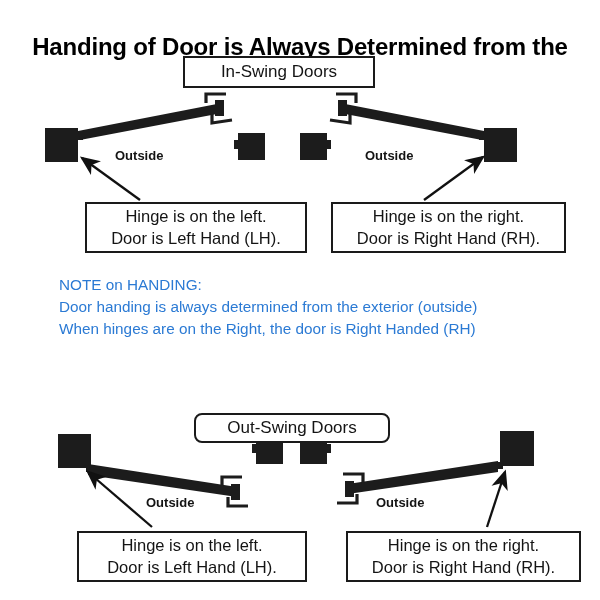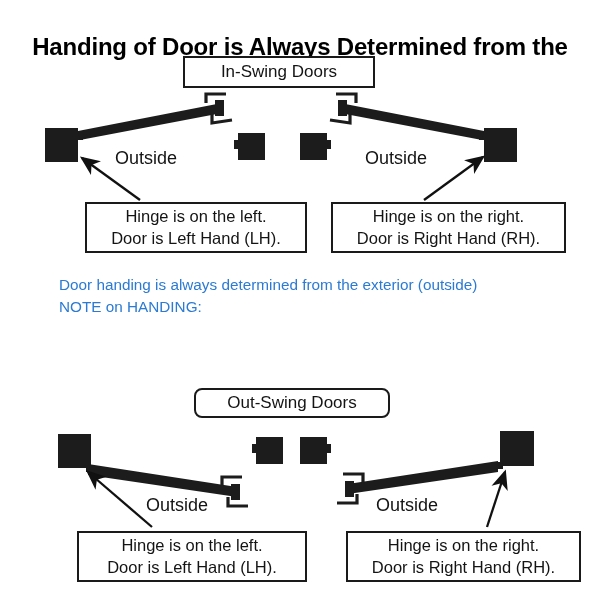--- a/index.html
+++ b/index.html
@@ -54,23 +54,24 @@
     flex-direction: column;
     align-items: center;
     justify-content: center;
     line-height: 1.32;
     font-size: 16.5px;
     color: #141414;
     margin-left: 28px;
   }
   .outside-lbl {
     position: absolute;
-    font-size: 18px;
+    font-size: 13px;
     color: #141414;
     white-space: nowrap;
+    font-weight: bold;
   }
   .note {
     position: absolute;
     color: #2b7ad4;
     font-size: 15.3px;
     line-height: 1.44;
     white-space: nowrap;
   }
   .note div { display: block; }
 </style>
@@ -153,25 +154,26 @@
   <div class="captionbox" style="left:57px; top:202px; width:222px; height:51px;">
     <span>Hinge is on the left.</span>
     <span>Door is Left Hand (LH).</span>
   </div>
   <div class="captionbox" style="left:303px; top:202px; width:235px; height:51px;">
     <span>Hinge is on the right.</span>
     <span>Door is Right Hand (RH).</span>
   </div>
 
   <div class="note" style="left:59px; top:274px;">
+    <div>NOTE on HANDING:</div>
     <div>Door handing is always determined from the exterior (outside)</div>
-    <div>NOTE on HANDING:</div>
+    <div>When hinges are on the Right, the door is Right Handed (RH)</div>
   </div>
 
-  <div class="sectionbox" style="left:194px; top:388px; width:196px; height:30px;border-radius:8px;">
+  <div class="sectionbox" style="left:194px; top:413px; width:196px; height:30px;border-radius:8px;">
     <span>Out-Swing Doors</span>
   </div>
 
   <div class="outside-lbl" style="left:146px; top:495px;">Outside</div>
   <div class="outside-lbl" style="left:376px; top:495px;">Outside</div>
 
   <div class="captionbox" style="left:49px; top:531px; width:230px; height:51px;">
     <span>Hinge is on the left.</span>
     <span>Door is Left Hand (LH).</span>
   </div>

